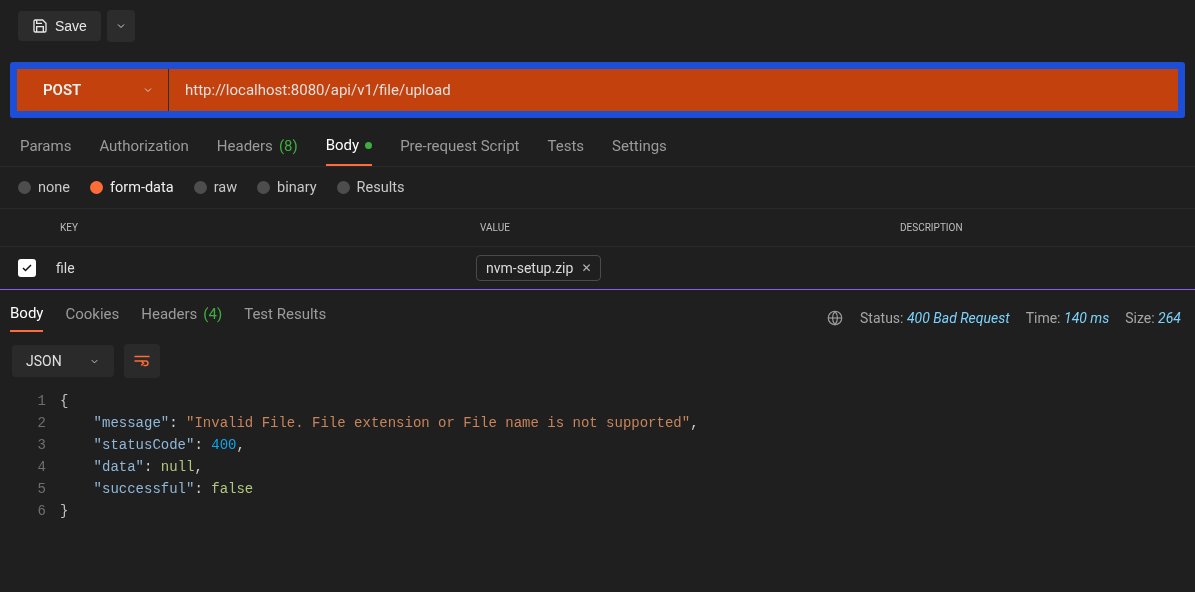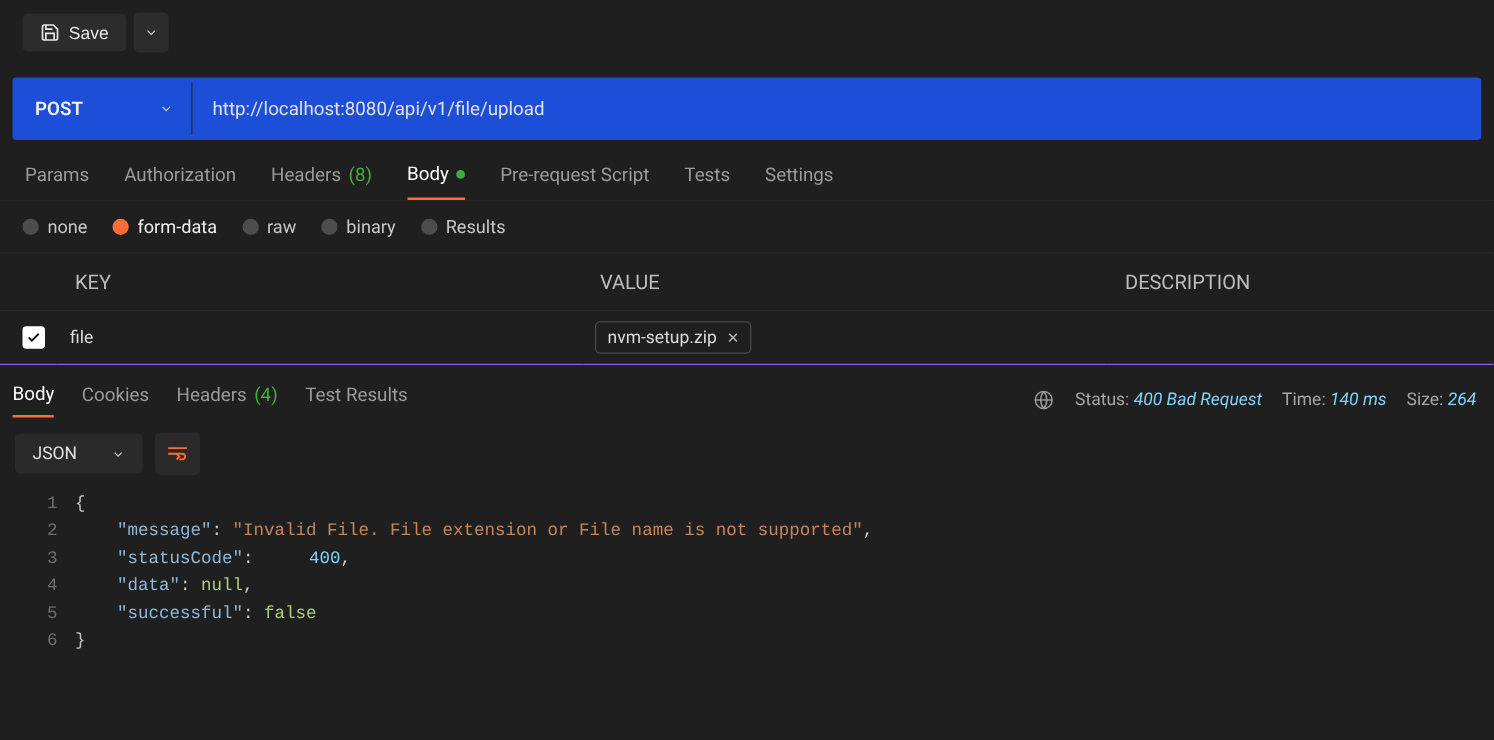--- a/index.html
+++ b/index.html
@@ -28,22 +28,23 @@
   }
   .dd-btn {
     background: #2c2c2c; border: none; color: #cfcfcf;
     width: 28px; height: 32px; border-radius: 4px;
     display:flex; align-items:center; justify-content:center; cursor:pointer;
   }
 
   
   .req-row {
     display: flex; margin: 12px 10px 0 10px;
-    border: 4px solid #1d4ed8; border-radius: 3px;
-    background: #1d4ed8;
+    border: 7px solid #1d4ed8; border-radius: 3px;
+    background: #c2410c;
+    padding-left: 12px;
   }
   .method {
     display:flex; align-items:center; justify-content:space-between;
     width: 140px; padding: 12px 14px;
     border-right: 1px solid #2e2e2e;
     color:#f0f0f0; font-weight:600; font-size:15px;
     cursor:pointer;
   }
   .url { flex:1; padding: 12px 16px; color:#e0e0e0; font-size:15px; }
 
@@ -70,21 +71,21 @@
   .radio .bullet {
     width:13px; height:13px; border-radius:50%;
     background:#4d4d4d; display:inline-block;
   }
   .radio.selected .bullet { background:#ff6c37; }
   .radio.selected { color:#f0f0f0; }
 
   
   .fd-table { width:100%; border-collapse:collapse; }
   .fd-table th {
-    text-align:left; font-weight:400; color:#bdbdbd; font-size:16px;
+    text-align:left; font-weight:400; color:#bdbdbd; font-size:10px;
     padding: 13px 14px; border-bottom:1px solid #2a2a2a;
   }
   .fd-table td {
     padding: 8px 10px; border-bottom:1px solid #8b5cf6; vertical-align:middle;
     color:#dcdcdc;
   }
   .checkbox-cell { width:44px; padding-left:18px !important; }
   .chk {
     width:18px; height:18px; background:#fff; border-radius:3px;
     display:flex; align-items:center; justify-content:center;
@@ -136,21 +137,21 @@
     font-size:14px; line-height:22px; padding-bottom: 20px;
   }
   .gutter {
     width:60px; text-align:right; color:#6f6f6f; padding: 4px 14px 0 0;
     user-select:none;
   }
   .code-body { padding-top:4px; white-space:pre; }
   .brace { color:#c3c3c3; }
   .key { color:#8fb7d8; }
   .str { color:#c8845b; }
-  .num { color:#7dd3fc;margin-left:36px; }
+  .num { color:#0ea5e9; }
   .kwd { color:#b0c97f; }
   .pun { color:#d0d0d0; }
 
   svg { display:block; }
 </style>
 </head>
 <body>
 
 <div class="topbar">
   <div class="top-right">

